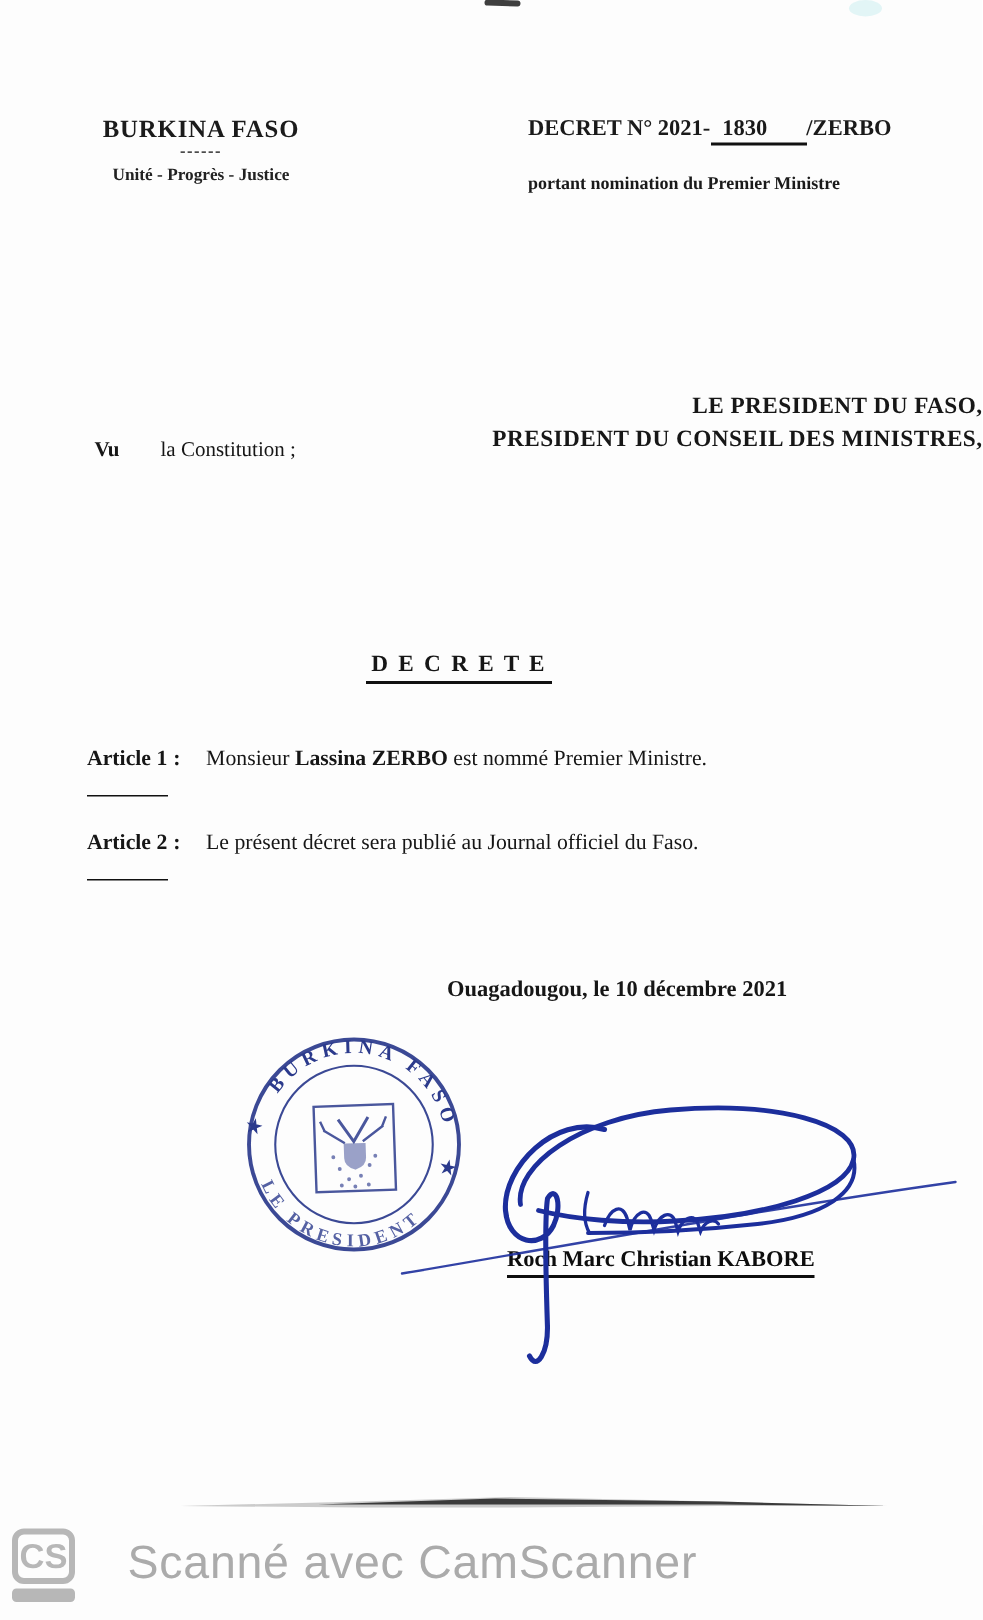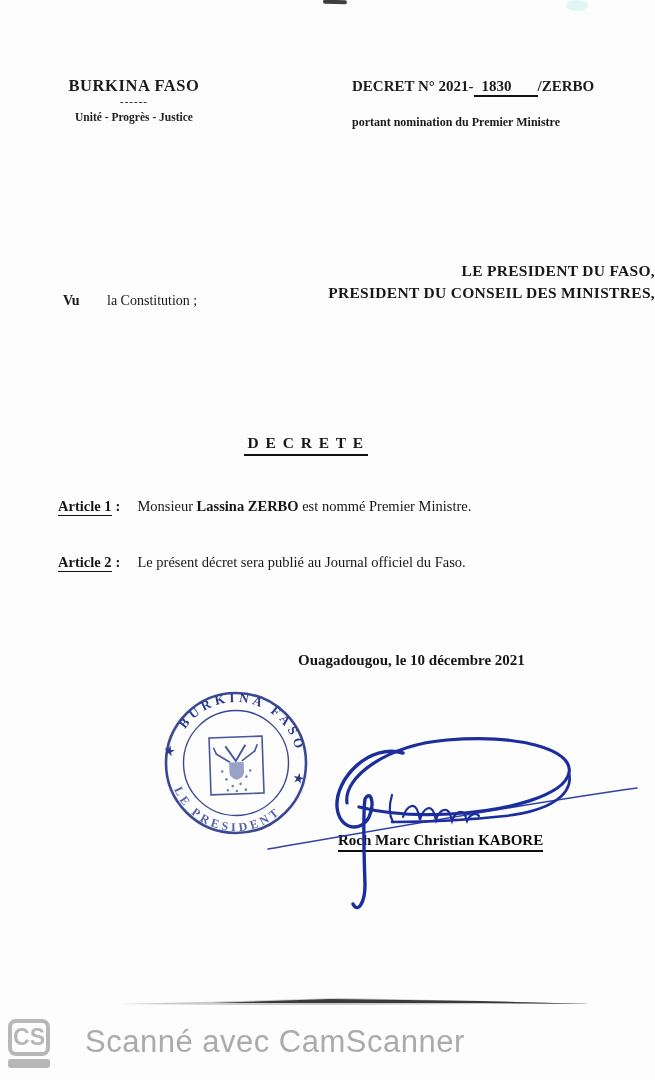--- a/index.html
+++ b/index.html
@@ -32,21 +32,21 @@
   .visa-text{left:107px;top:293px;font-size:14px;}
 
   
   .decrete-wrap{left:0;top:434px;width:612px;text-align:center;}
   .decrete{display:inline-block;font-size:15.5px;font-weight:bold;letter-spacing:1.5px;
            border-bottom:2.5px solid #111;padding:0 3px 2px 3px;}
 
   
   .article{left:58px;font-size:14.5px;white-space:nowrap;}
   .a1{top:498px;} .a2{top:554px;}
-  .alabel{font-weight:bold;border-bottom:1.8px solid #111;padding-bottom:1px;margin-top:12px;}
+  .alabel{font-weight:bold;border-bottom:1.8px solid #111;padding-bottom:16px;margin-top:12px;}
   .acolon{font-weight:bold;margin-left:4px;}
   .atext{margin-left:17px;}
   .bold{font-weight:bold;}
 
   
   .dateline{left:298px;top:652px;font-size:15px;font-weight:bold;white-space:nowrap;}
 
   
   .signame{left:338px;top:832px;font-size:15px;font-weight:bold;
            border-bottom:2px solid #0e0e0e;padding-bottom:1px;white-space:nowrap;z-index:5;color:#0d0d0d;}

